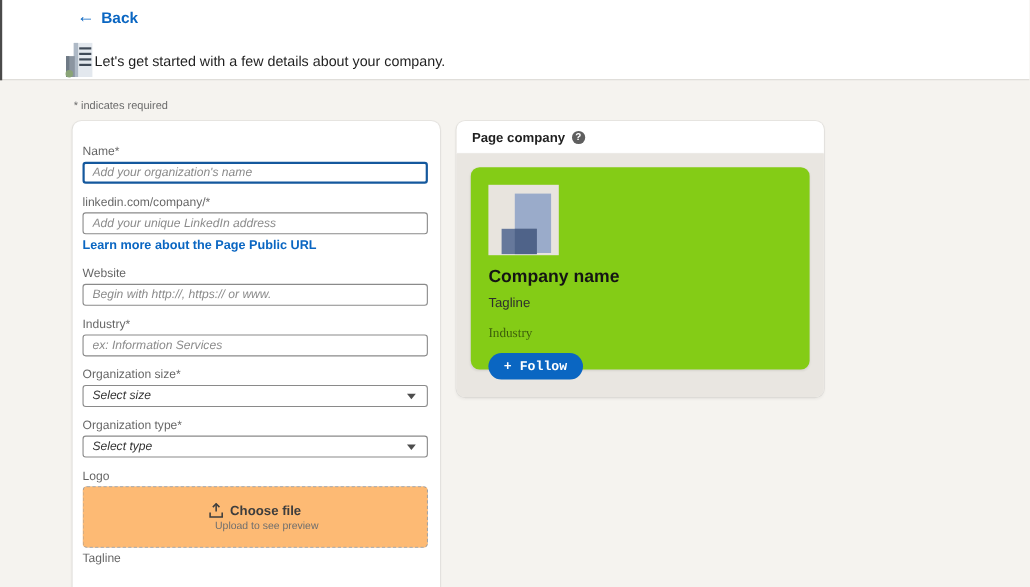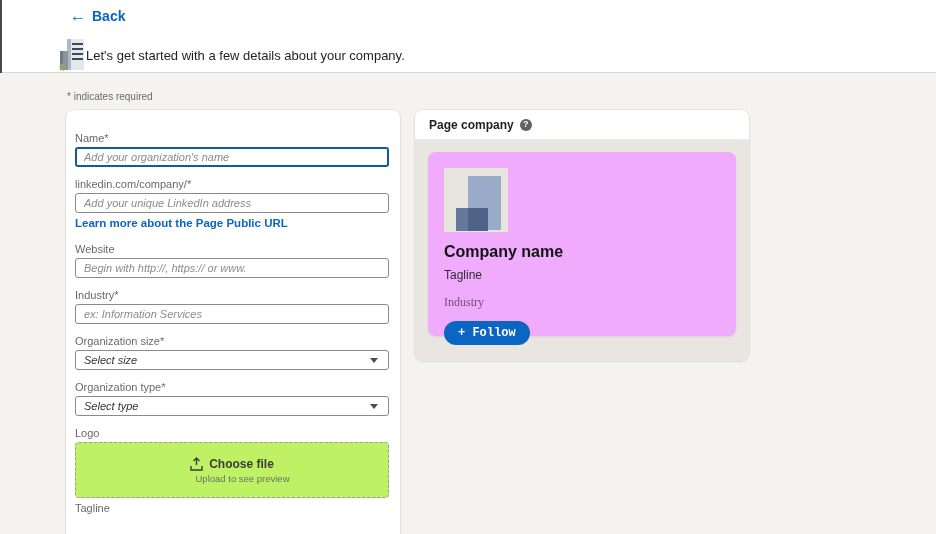--- a/index.html
+++ b/index.html
@@ -59,21 +59,21 @@
     width:0; height:0; border-left:4px solid transparent; border-right:4px solid transparent;
     border-top:5px solid #4d4d4d; margin-right:2px;
   }
   .url-link {
     font-size:11.5px; font-weight:bold; color:#0a66c2; cursor:pointer;
     margin:4px 0 14px 0; display:inline-block; text-decoration:none;
   }
   .upload-box {
     border:1px dashed #9b9b9b; border-radius:4px; height:56px;
     display:flex; flex-direction:column; align-items:center; justify-content:center;
-    cursor:pointer; background:#bef264; margin-bottom:4px;
+    cursor:pointer; background:#fdba74; margin-bottom:4px;
   }
   .upload-main { display:flex; align-items:center; gap:6px; font-size:12px; font-weight:bold; color:#3d3d3d; }
   .upload-hint { font-size:9.5px; color:#6e6e6e; margin-top:2px;padding-left:21px; }
   .upload-helper { font-size:10px; color:#5b5b5b; margin-bottom:11px; }
 
   
   .preview-panel {
     position:absolute; left:415px; top:110px; width:334px; height:251px;
     border-radius:8px; overflow:hidden;
     box-shadow:0 0 0 1px rgba(0,0,0,0.05), 0 1px 3px rgba(0,0,0,0.06);
@@ -83,21 +83,21 @@
     padding:0 14px; border-bottom:1px solid #eceae6;
   }
   .preview-title { font-size:12px; font-weight:bold; color:#1f1f1f; }
   .help-icon {
     width:12px; height:12px; border-radius:50%; background:#5f5f5f; color:#fff;
     font-size:9px; font-weight:bold; display:flex; align-items:center; justify-content:center;
     cursor:pointer; line-height:1;
   }
   .preview-body { height:221px; background:#e9e6e1; padding:12px 13px; }
   .preview-card {
-    background:#f0abfc; border-radius:8px; height:184px; padding:16px;
+    background:#84cc16; border-radius:8px; height:184px; padding:16px;
     box-shadow:0 1px 2px rgba(0,0,0,0.08);
   }
   .logo-placeholder { position:relative; width:64px; height:64px; background:#e8e4de; }
   .logo-rect-tall { position:absolute; left:24px; top:8px; width:33px; height:54px; background:#9aabca; }
   .logo-rect-small { position:absolute; left:12px; top:40px; width:32px; height:23px; background:#66789b; }
   .logo-rect-overlap { position:absolute; left:24px; top:40px; width:20px; height:23px; background:#4f6389; }
   .company-name { font-size:16px; font-weight:bold; color:#141414; margin-top:11px; }
   .preview-tagline { font-size:12px; color:#2e2e2e; margin-top:7px; }
   .preview-industry { font-size:12px; color:rgba(0,0,0,0.55); margin-top:13px;font-family:Liberation Serif, serif; }
   .follow-button {

